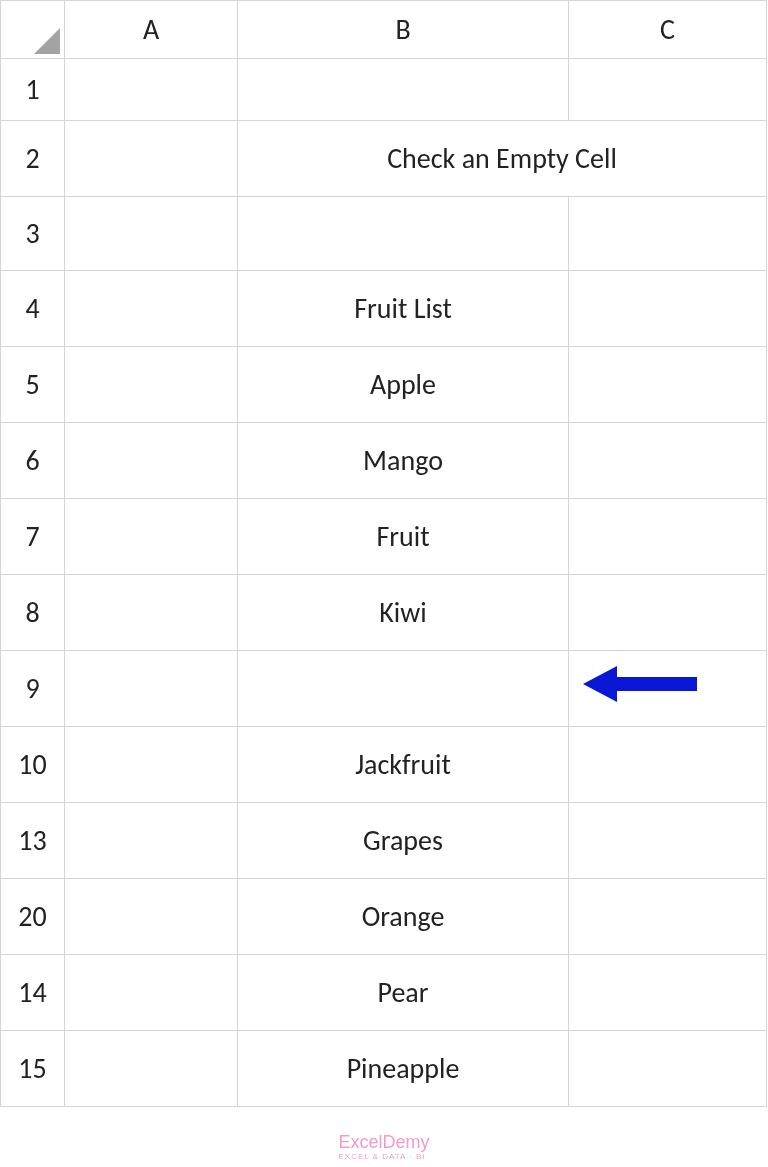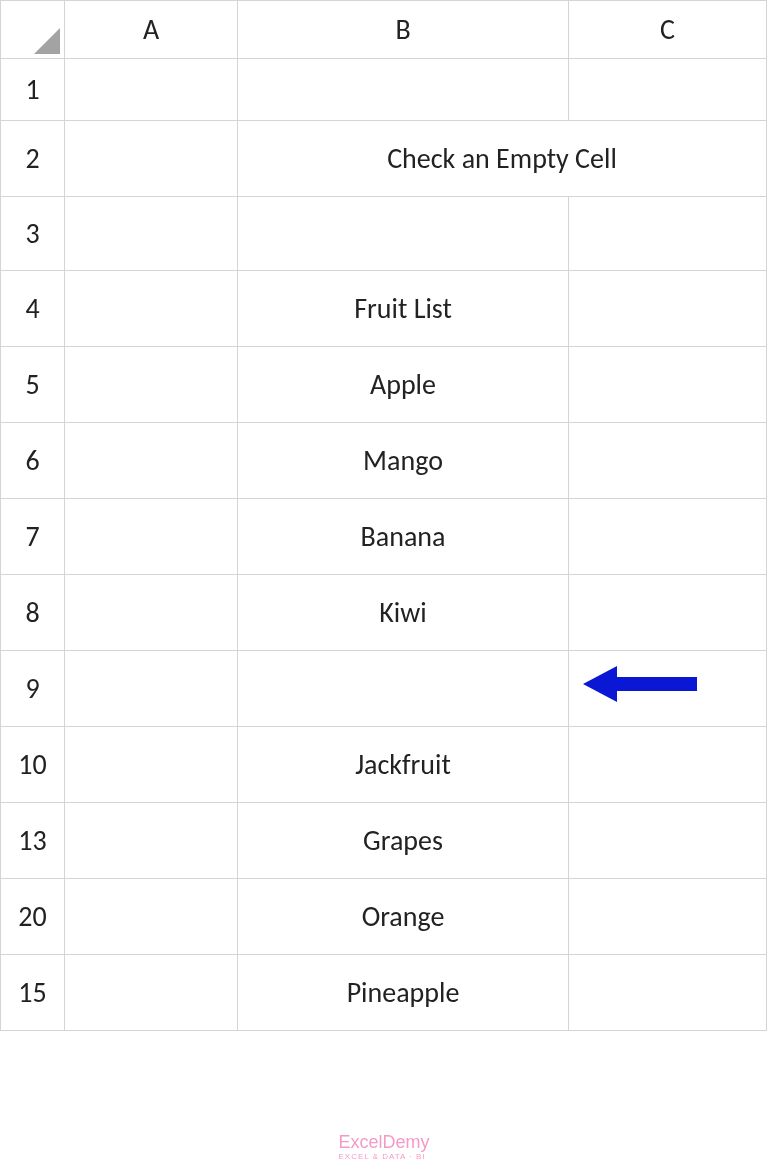--- a/index.html
+++ b/index.html
@@ -168,21 +168,21 @@
   </tr>
   <tr class="rBig">
     <th class="rowhdr">6</th>
     <td class="cell"></td>
     <td class="data-cell">Mango</td>
     <td class="cell"></td>
   </tr>
   <tr class="rBig">
     <th class="rowhdr">7</th>
     <td class="cell"></td>
-    <td class="data-cell">Banana</td>
+    <td class="data-cell">Fruit</td>
     <td class="cell"></td>
   </tr>
   <tr class="rBig">
     <th class="rowhdr">8</th>
     <td class="cell"></td>
     <td class="data-cell">Kiwi</td>
     <td class="cell"></td>
   </tr>
   <tr class="rBig">
     <th class="rowhdr">9</th>
@@ -199,20 +199,26 @@
   <tr class="rBig">
     <th class="rowhdr">13</th>
     <td class="cell"></td>
     <td class="data-cell">Grapes</td>
     <td class="cell"></td>
   </tr>
   <tr class="rBig">
     <th class="rowhdr">20</th>
     <td class="cell"></td>
     <td class="data-cell">Orange</td>
+    <td class="cell"></td>
+  </tr>
+  <tr class="rBig">
+    <th class="rowhdr">14</th>
+    <td class="cell"></td>
+    <td class="data-cell">Pear</td>
     <td class="cell"></td>
   </tr>
   <tr class="rBig">
     <th class="rowhdr">15</th>
     <td class="cell"></td>
     <td class="data-cell">Pineapple</td>
     <td class="cell"></td>
   </tr>
 </tbody>
   </table>

